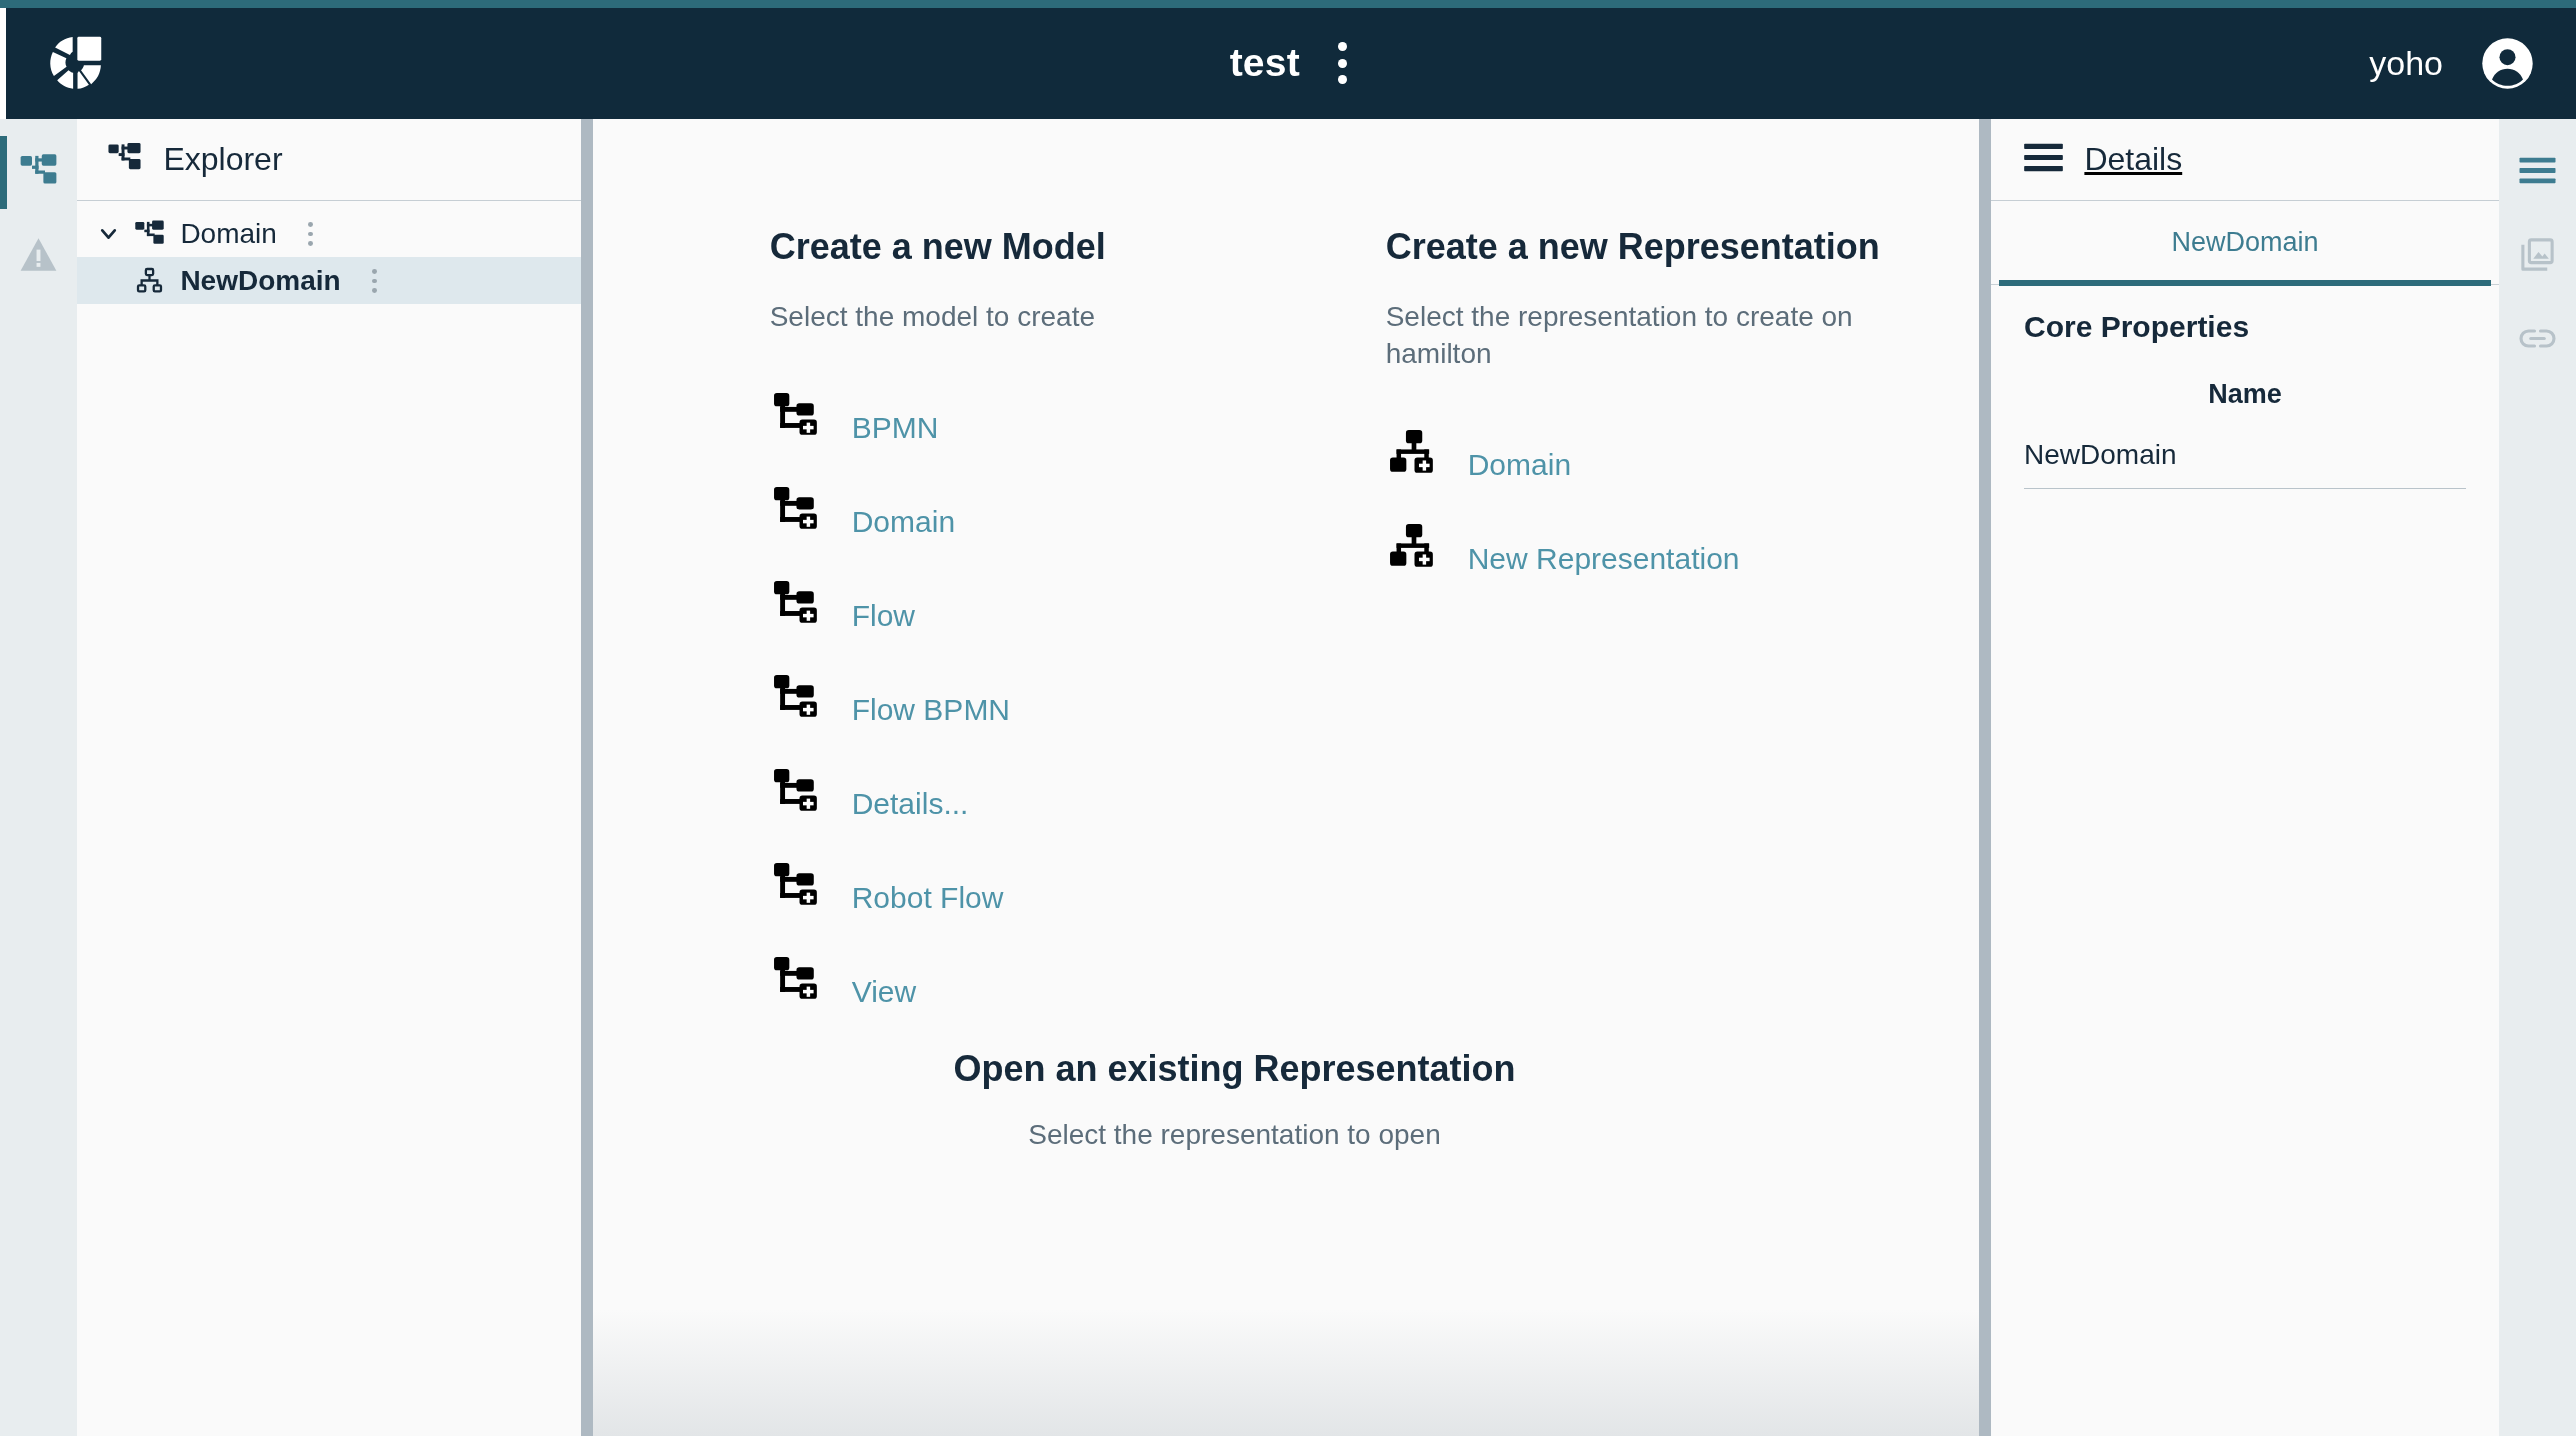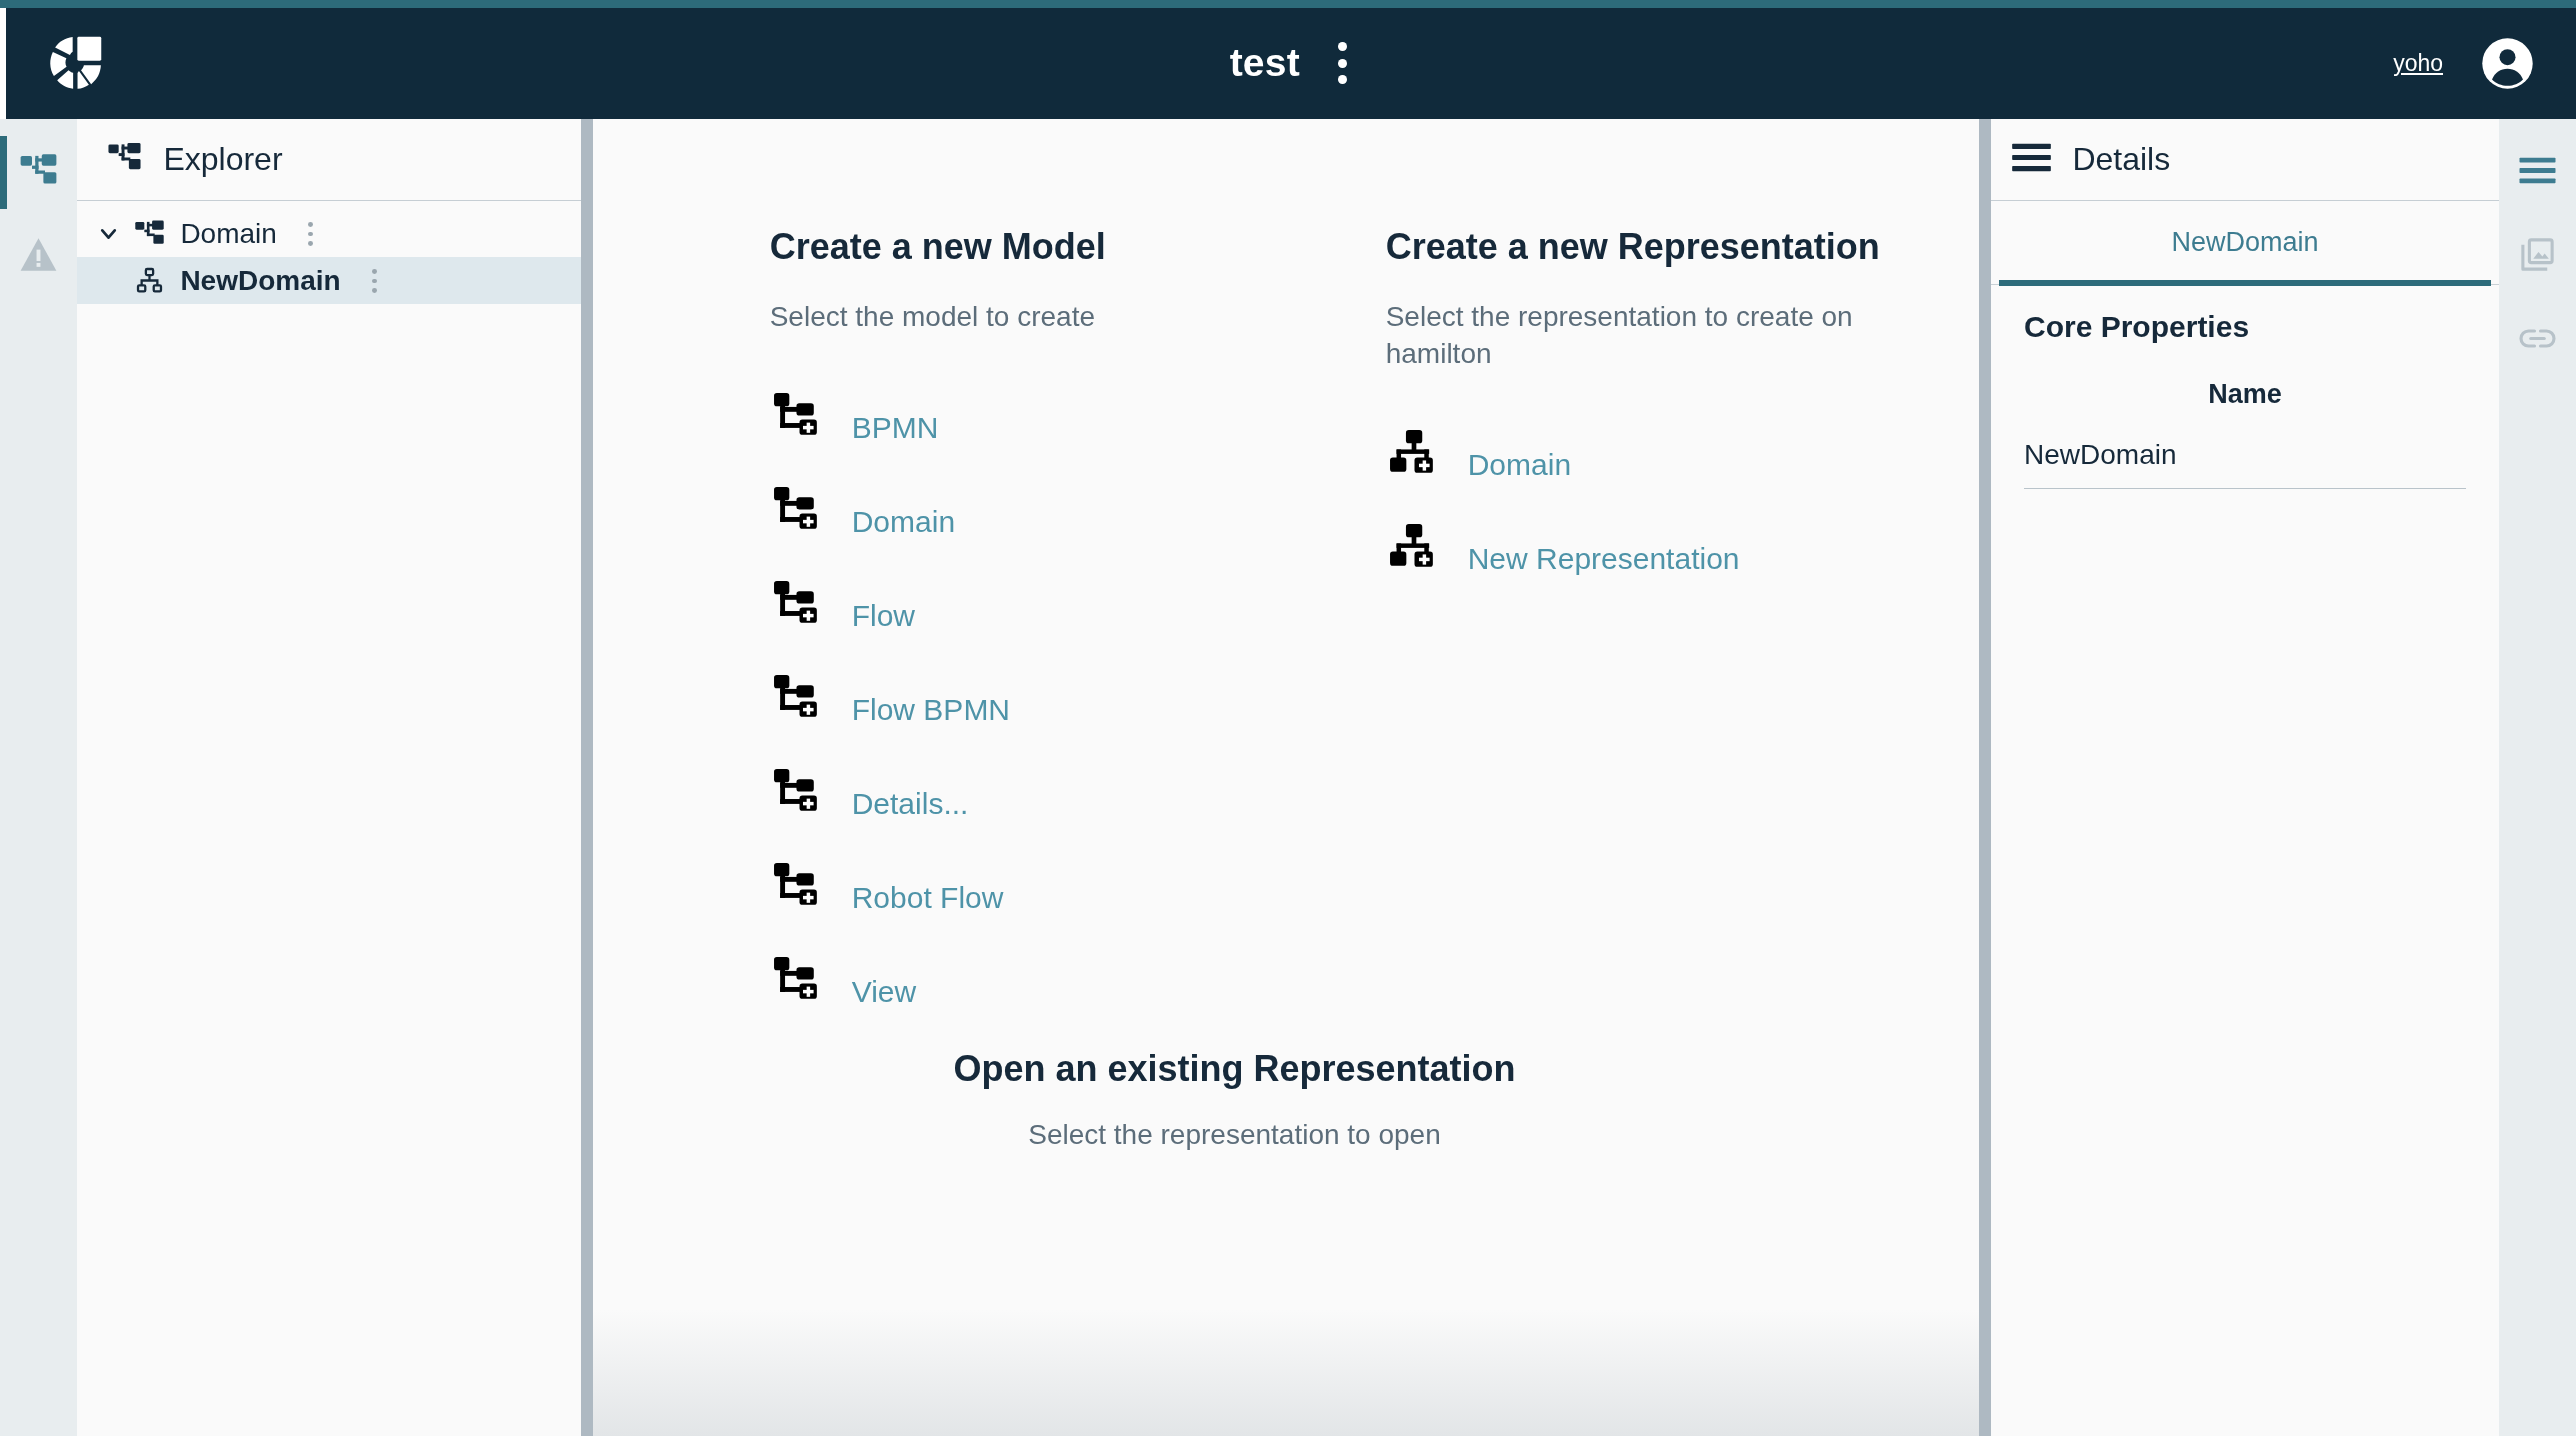--- a/index.html
+++ b/index.html
@@ -76,23 +76,22 @@
   }
   .header-right {
     margin-left: auto;
     display: flex;
     align-items: center;
     gap: 37px;
     padding-right: 41px;
   }
   .user-name {
     color: #ffffff;
-    font-size: 23px;
+    font-size: 34px;
     font-weight: normal;
-    text-decoration: underline;
   }
   .avatar { width: 55px; height: 55px; display:block; cursor:pointer; }
 
   
   .body {
     flex: 1;
     display: flex;
     min-height: 0;
     position: relative;
     background: #14532d;
@@ -274,22 +273,23 @@
     background: #fafafa;
     display: flex;
     flex-direction: column;
     min-width: 0;
   }
   .details-head {
     height: 82px;
     flex: none;
     display:flex; align-items:center;
     gap: 21.4px;
-    padding-left: 21px;
+    padding-left: 33px;
     border-bottom: 1.9px solid #c6ced4;
+    text-decoration: underline;
   }
   .tabs-bar {
     height: 84px;
     flex: none;
     display: flex;
     align-items: stretch;
     border-bottom: 1.9px solid #c9d1d6;
     padding: 0 0px;
   }
   .tab {

